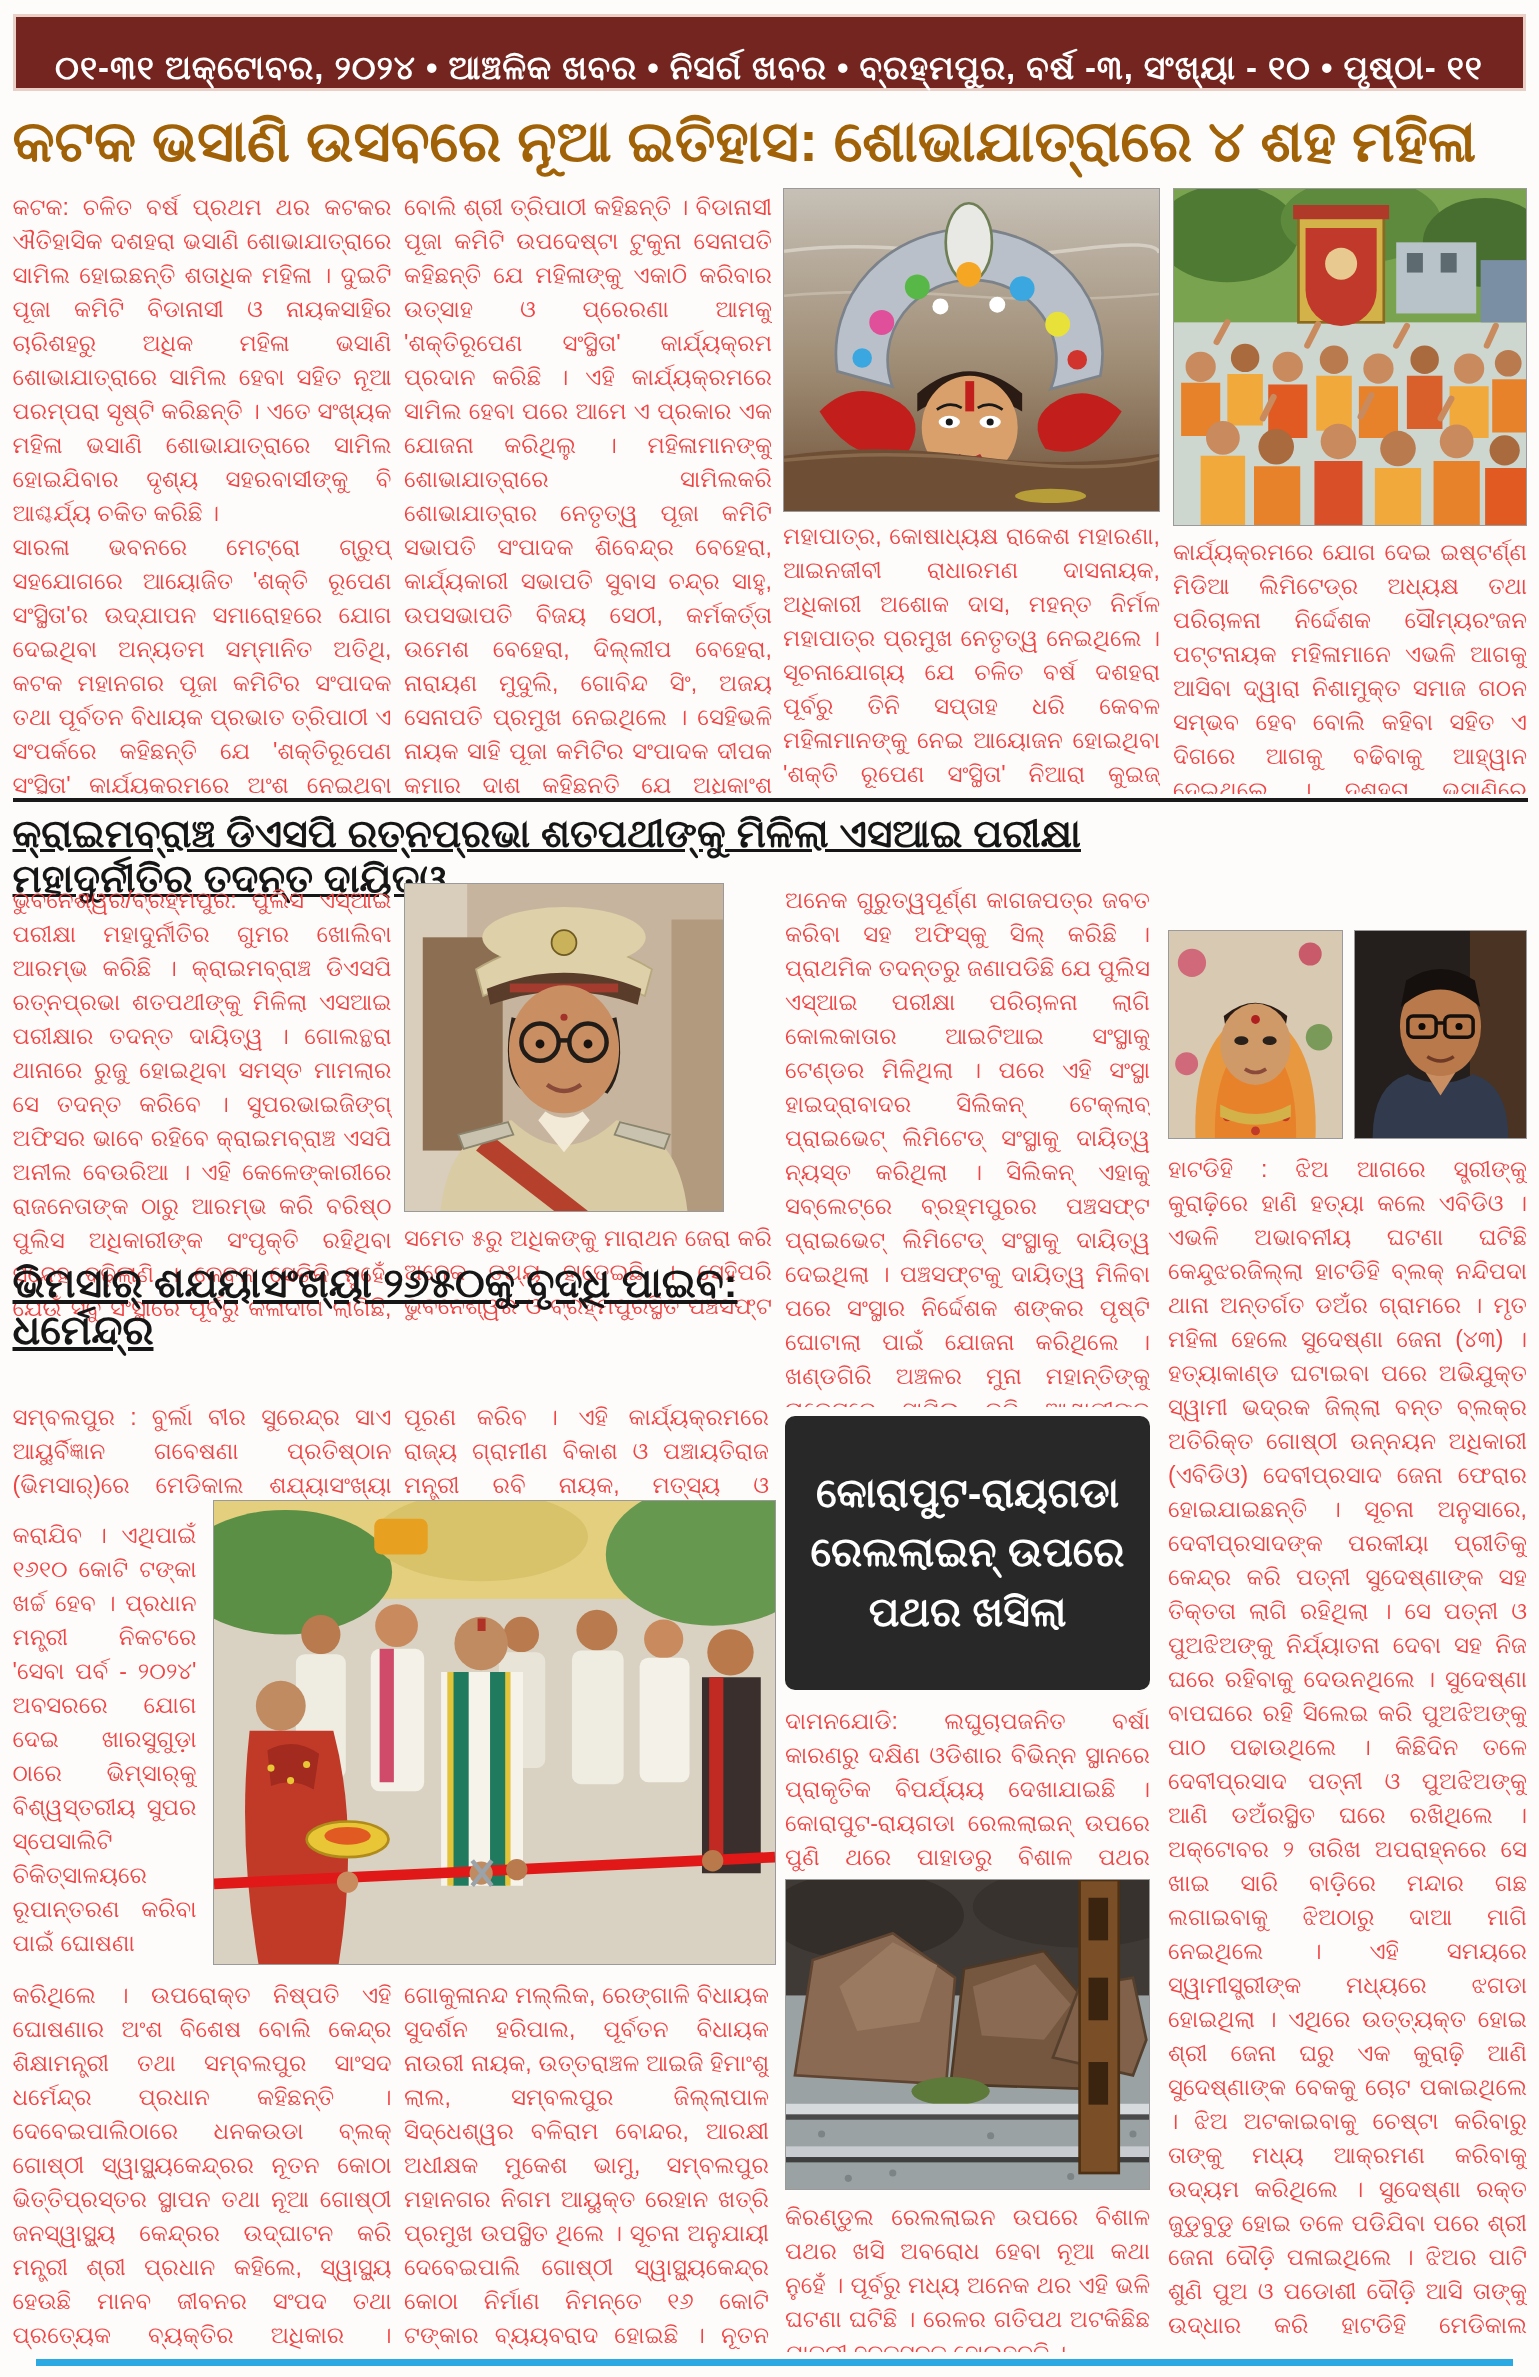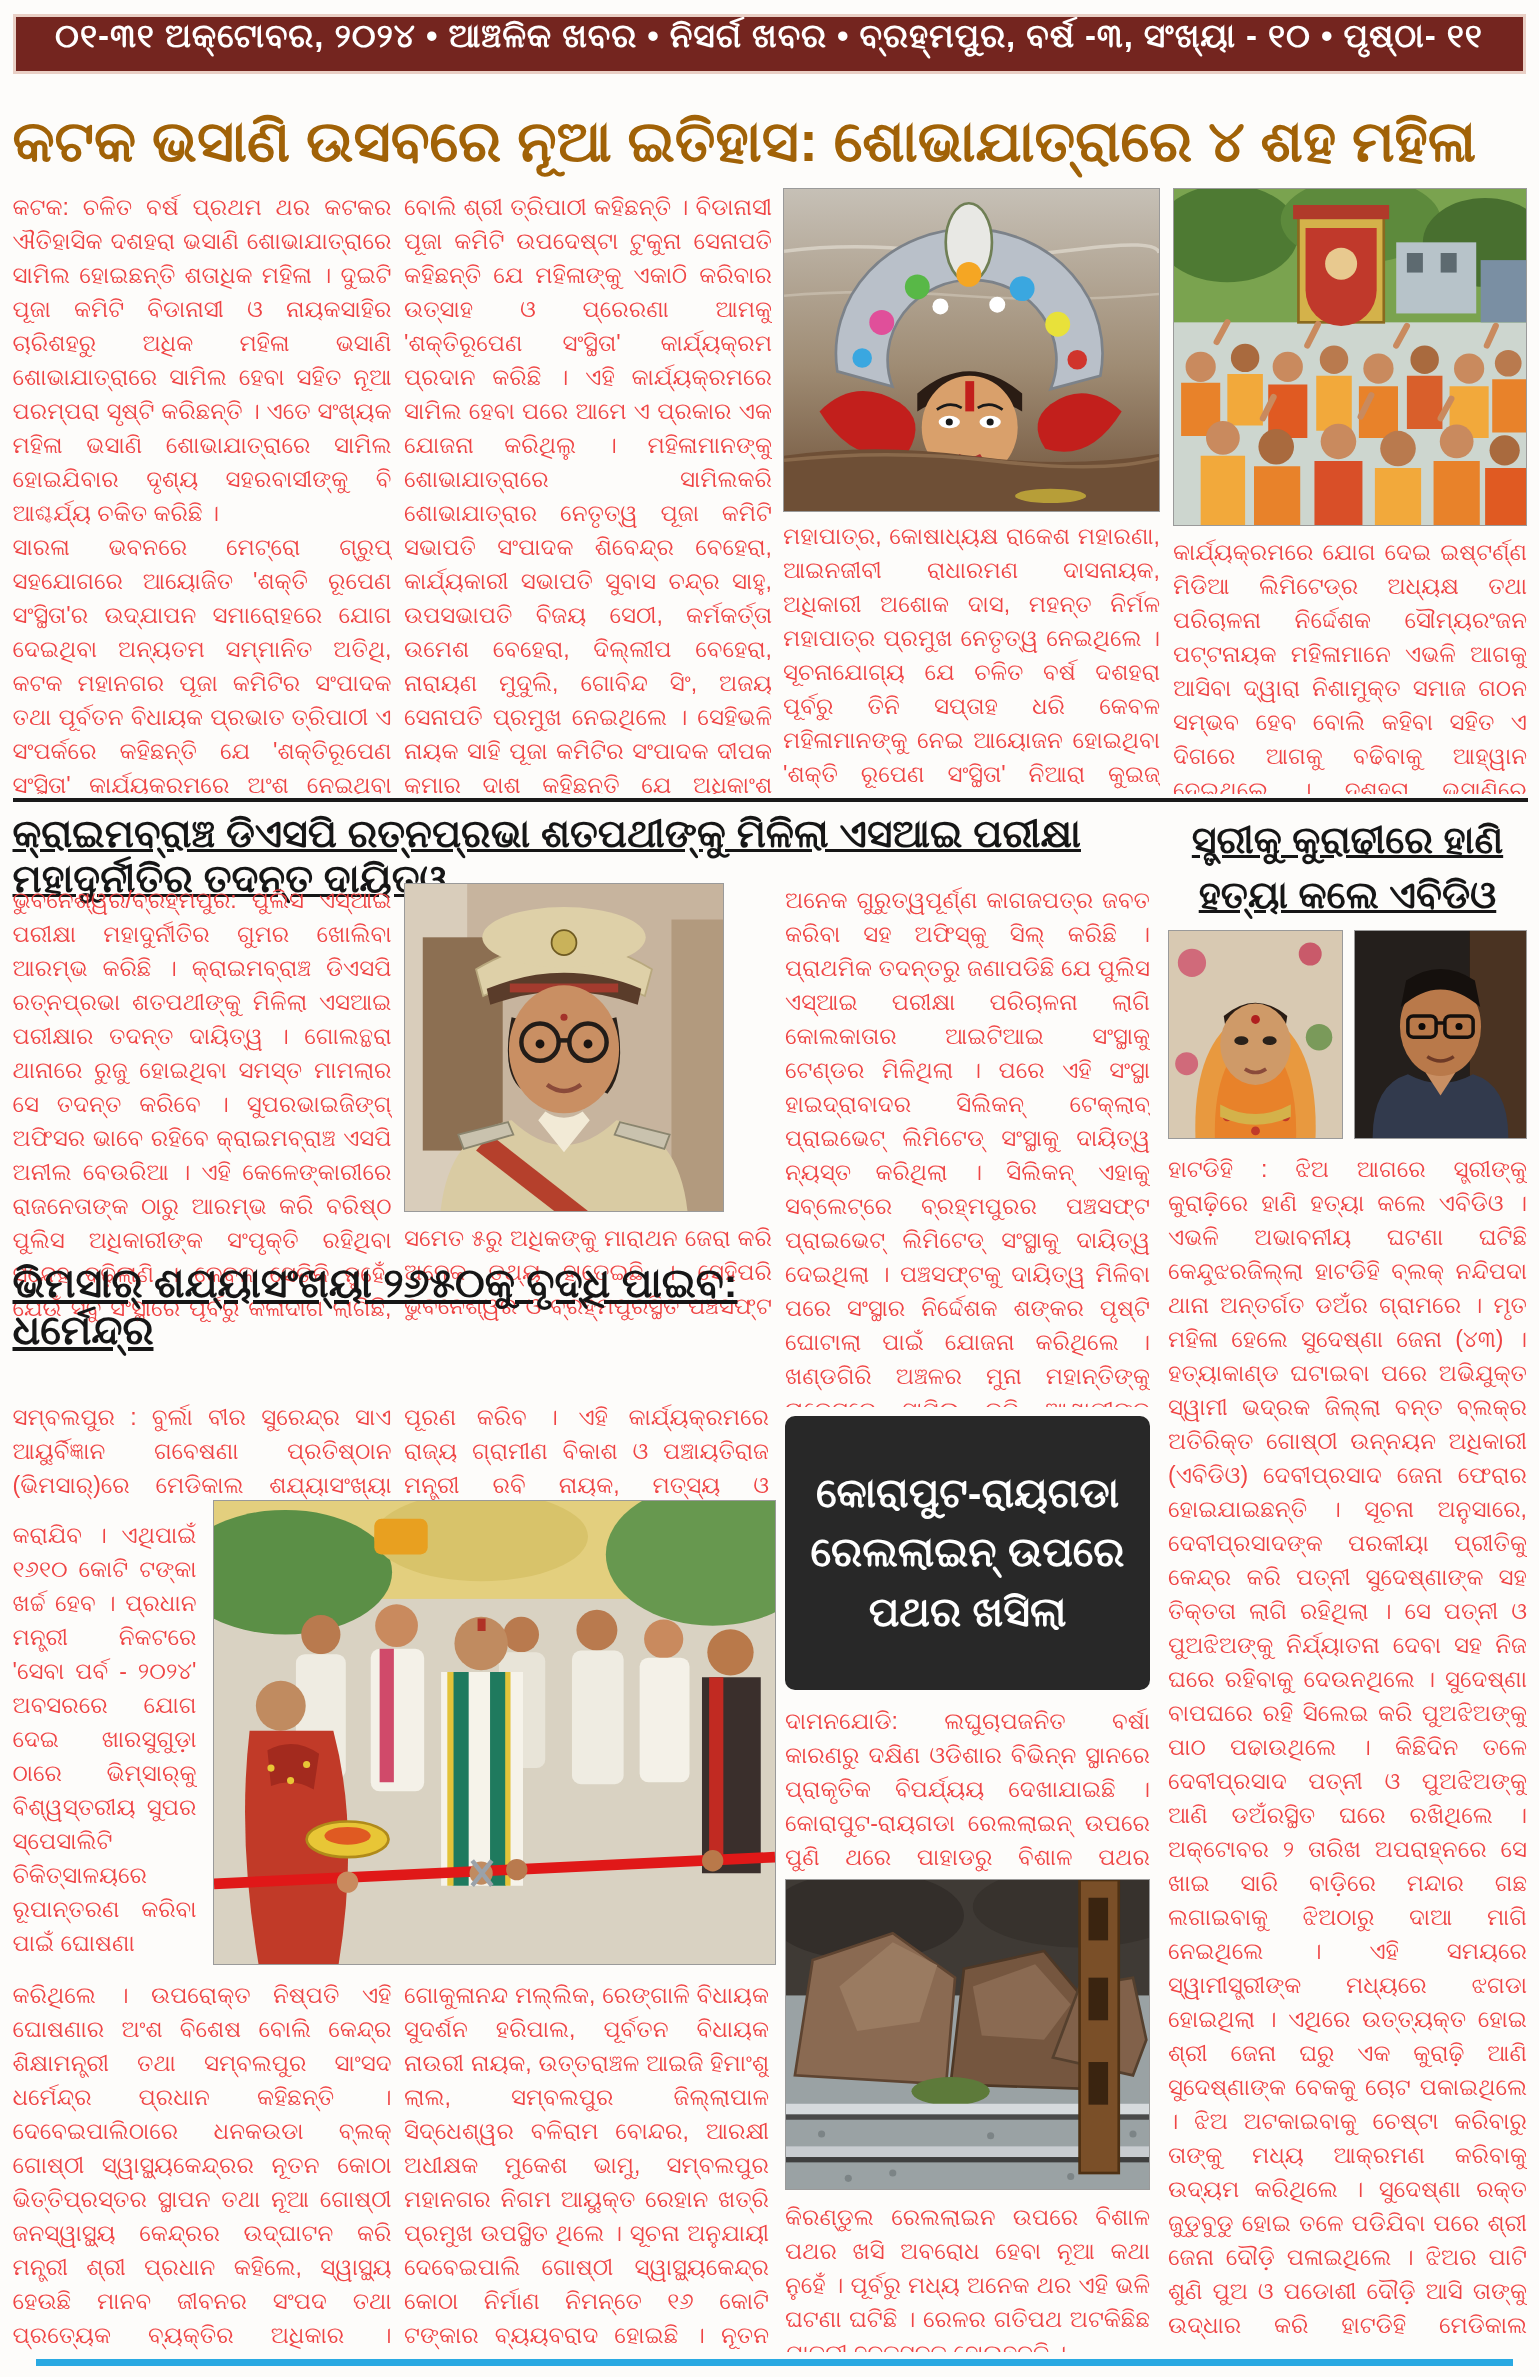--- a/index.html
+++ b/index.html
@@ -1,19 +1,19 @@
 <!DOCTYPE html>
 <html style="font-size:14.3px"><head>
 <meta charset="utf-8">
 <style>
   html,body{margin:0;padding:0;background:#e4e2de;}
   #page{position:relative;width:1540px;height:2377px;margin:0 auto;background:#fdfcfa;
         font-family:"Liberation Sans","DejaVu Sans",sans-serif;color:#1c1c1c;overflow:hidden;}
-  .masthead{position:absolute;left:12.5px;top:14.3px;width:1513px;height:60px;background:#74251f;
-        border:3.6px solid #e9cfc5;box-sizing:border-box;color:#ffffff;display:flex;align-items:flex-start;
+  .masthead{position:absolute;left:12.5px;top:14.3px;width:1513px;height:77px;background:#74251f;
+        border:3.6px solid #e9cfc5;box-sizing:border-box;color:#ffffff;display:flex;align-items:flex-end;
         justify-content:center;font-size:33px;font-weight:bold;letter-spacing:0.9px;white-space:nowrap;}
   .lead-headline{position:absolute;left:12.5px;top:98px;width:1515px;height:86px;
         font-size:57px;font-weight:bold;color:#a16207;display:flex;align-items:center;}
   .col{position:absolute;text-align:justify;font-size:23px;line-height:34px;color:#ef4444;
         overflow:hidden;word-break:break-word;}
   .subhead{position:absolute;font-weight:bold;color:#161616;text-decoration:underline;}
   .photo{position:absolute;border:1.8px solid #9a9a9a;box-sizing:border-box;overflow:hidden;background:#cfcac2;}
   .photo svg{display:block;width:100%;height:100%;}
   .rule-h{position:absolute;background:#1a1a1a;}
   .rule-blue{position:absolute;background:#2aa9e2;}
@@ -169,22 +169,20 @@
       <path d="M150,266 l29,36 l29,-36 l-8,-10 q-21,14 -42,0 Z" fill="#f2ead6"></path>
       <path d="M96,282 L206,368 L168,368 L80,300 Z" fill="#b5402c"></path>
       <path d="M60,282 l56,-14 l6,14 l-56,16 Z" fill="#c9c2ae" stroke="#8a856f" stroke-width="2"></path>
       <path d="M242,268 l56,14 l-6,16 l-56,-16 Z" fill="#c9c2ae" stroke="#8a856f" stroke-width="2"></path>
     </svg>
   </div>
   <div class="col" style="left:404px;top:1221px;width:368px;height:106px;">ସମେତ ୫ରୁ ଅଧିକଙ୍କୁ ମାରାଥନ ଜେରା କରି ଅନେକ ତଥ୍ୟ ହାତେଇଛି । ସେହିପରି ଭୁବନେଶ୍ୱର ଓ ବ୍ରହ୍ମପୁରସ୍ଥିତ ପଞ୍ଚସଫ୍ଟ ଏବଂ ଅନ୍ୟ ୩ଟି ଅଫିସରେ ଚଢଉ କରି</div>
 
   <div class="col" style="left:785px;top:883px;width:365px;height:524px;">ଅନେକ ଗୁରୁତ୍ୱପୂର୍ଣ୍ଣ କାଗଜପତ୍ର ଜବତ କରିବା ସହ ଅଫିସ୍‌କୁ ସିଲ୍ କରିଛି ।  ପ୍ରାଥମିକ ତଦନ୍ତରୁ ଜଣାପଡିଛି ଯେ ପୁଲିସ ଏସ୍‌ଆଇ ପରୀକ୍ଷା ପରିଚାଳନା ଲାଗି କୋଲକାତାର ଆଇଟିଆଇ ସଂସ୍ଥାକୁ ଟେଣ୍ଡର ମିଳିଥିଲା । ପରେ ଏହି ସଂସ୍ଥା ହାଇଦ୍ରାବାଦର ସିଲିକନ୍ ଟେକ୍‌ଲାବ୍ ପ୍ରାଇଭେଟ୍ ଲିମିଟେଡ୍ ସଂସ୍ଥାକୁ ଦାୟିତ୍ୱ ନ୍ୟସ୍ତ କରିଥିଲା । ସିଲିକନ୍ ଏହାକୁ ସବ୍‌ଲେଟ୍‌ରେ ବ୍ରହ୍ମପୁରର ପଞ୍ଚସଫ୍ଟ ପ୍ରାଇଭେଟ୍ ଲିମିଟେଡ୍ ସଂସ୍ଥାକୁ ଦାୟିତ୍ୱ ଦେଇଥିଲା । ପଞ୍ଚସଫ୍ଟକୁ ଦାୟିତ୍ୱ ମିଳିବା ପରେ ସଂସ୍ଥାର ନିର୍ଦ୍ଦେଶକ ଶଙ୍କର ପୃଷ୍ଟି ଘୋଟାଲା ପାଇଁ ଯୋଜନା କରିଥିଲେ । ଖଣ୍ଡଗିରି ଅଞ୍ଚଳର ମୁନା ମହାନ୍ତିଙ୍କୁ ରାକେଟ୍‌ରେ ସାମିଲ୍ କରି ଆଶାୟୀଙ୍କୁ ଚାକିରି ଦେବାକୁ କହି ଲକ୍ଷ ଲକ୍ଷ ଟଙ୍କା ଆଦାୟ କରିଥିଲେ । ତେବେ ମୁନା ବିଭିନ୍ନ ମାଧ୍ୟମରେ ଆଶାୟୀଙ୍କ ସହ ଯୋଗାଯୋଗ କରି ଆଗୁଆ ଅରିଜିନାଲ୍ ସାର୍ଟିଫିକେଟ ହାତଉଥିଲା । ଏହାକୁ ସେ ଶଙ୍କର ସହ ଯୋଗାଯୋଗ କରି ହାଇଦ୍ରାବାଦ ସଂସ୍ଥା ପାଖକୁ ପଠାଉଥିଲା । ଯାହାର ପ୍ରମାଣ ପୁଲିସ ହାତରେ ଲାଗିଛି । ହାଛଡା ଗିରଫ ୧୧୭ ଜଣଙ୍କ ଭିତରୁ ୯ ଜଣଙ୍କ ଭୂମିକାକୁ ନେଇ ସନ୍ଦେହ ସୃଷ୍ଟି ହୋଇଛି ।  ଏହ ୯ଜଣଙ୍କ ମଧ୍ୟରୁ ପୂର୍ବତନ ଜେଲ୍ ଡିଆଇଜିଙ୍କ ପୁଅ ରହିଛନ୍ତି । ସଂପୃକ୍ତ ଡିଆଇଜି ୪ ମାସ ତଳେ ଚାକିରିରୁ ଅବସର ନେଇଛନ୍ତି ।</div>
 
-  <div class="subhead center2" style="left:1168px;top:815px;width:359px;height:106px;font-size:38px;line-height:1.45;">ସ୍ତ୍ରୀକୁ କୁରାଢୀରେ ହାଣି
-ହତ୍ୟା କଲେ ଏବିଡିଓ</div>
 
   <div class="photo" style="left:1168px;top:930px;width:175px;height:209px;">
     <svg viewBox="0 0 196 234" preserveAspectRatio="none">
       <rect width="196" height="234" fill="#d8c9b2"></rect>
       <circle cx="26" cy="36" r="16" fill="#d06a7a"></circle>
         <circle cx="160" cy="26" r="13" fill="#c95a6a"></circle>
       <circle cx="170" cy="120" r="15" fill="#7a9a5a"></circle>
         <circle cx="20" cy="150" r="13" fill="#d06a7a"></circle>
       <path d="M30,234 q-4,-120 68,-146 q72,26 68,146 Z" fill="#e8993f"></path>
       <path d="M52,234 q-2,-92 46,-116 q48,24 46,116 Z" fill="#e8822a"></path>

